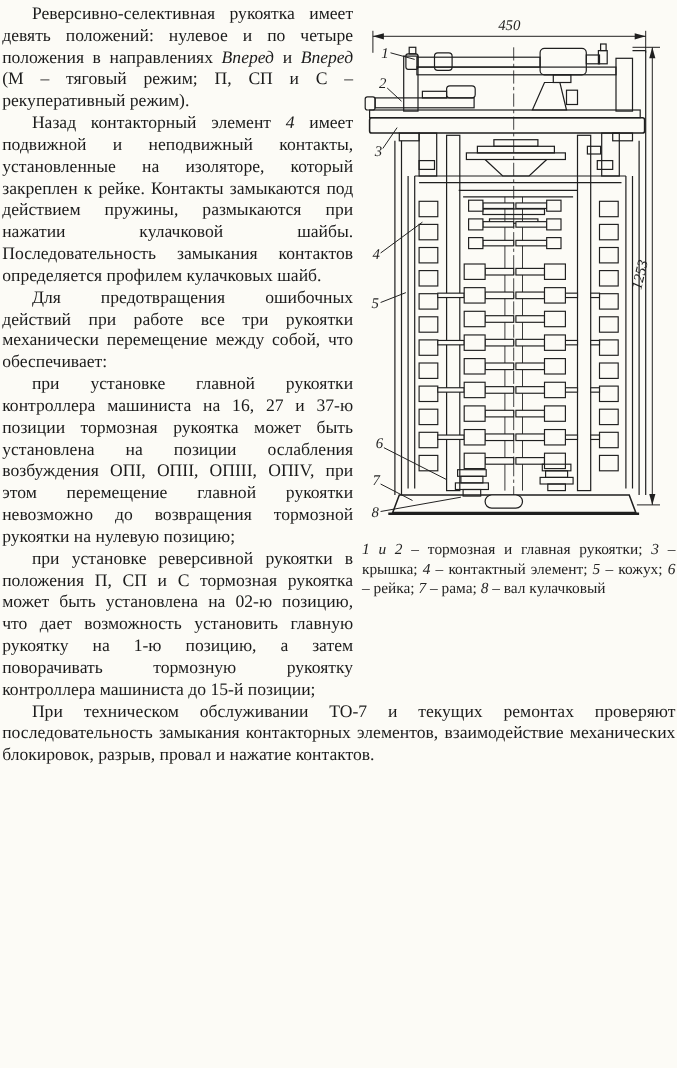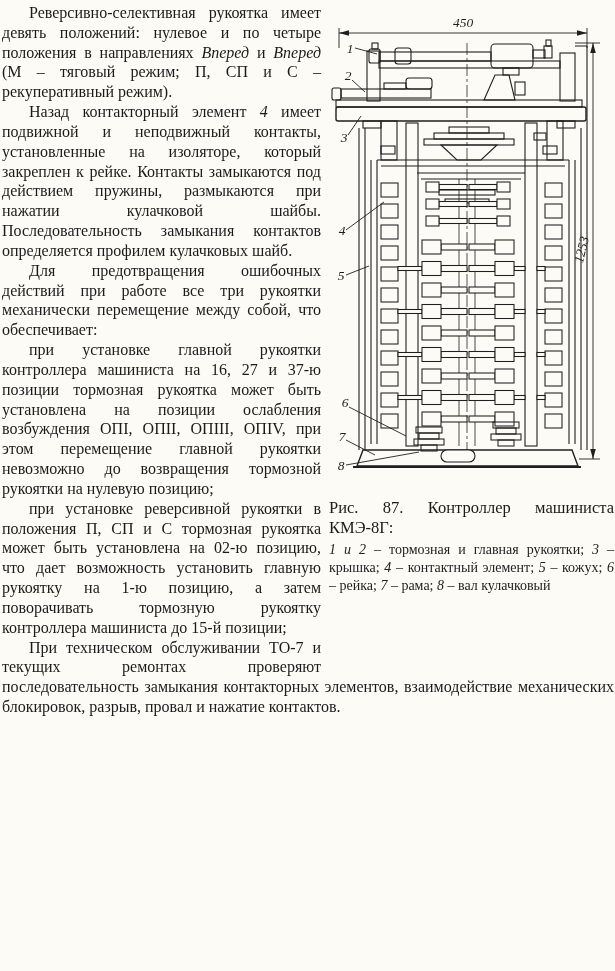--- a/index.html
+++ b/index.html
@@ -221,21 +221,20 @@
       <text x="19" y="77" font-size="13.5" text-anchor="middle">2</text>
       <text x="15" y="139" font-size="13.5" text-anchor="middle">3</text>
       <text x="13" y="232" font-size="13.5" text-anchor="middle">4</text>
       <text x="12" y="277" font-size="13.5" text-anchor="middle">5</text>
       <text x="16" y="404" font-size="13.5" text-anchor="middle">6</text>
       <text x="13" y="438" font-size="13.5" text-anchor="middle">7</text>
       <text x="12" y="467" font-size="13.5" text-anchor="middle">8</text>
     </svg>
 
     <figcaption>
-      <div class="cap-title">Рис. 87. Контроллер машиниста КМЭ-8Г:</div>
       <div class="cap-legend"><span class="it">1 и 2</span><span> – тормозная и главная рукоятки; </span><span class="it">3</span><span> – крышка; </span><span class="it">4</span><span> – контактный элемент; </span><span class="it">5</span><span> – кожух; </span><span class="it">6</span><span> – рейка; </span><span class="it">7</span><span> – рама; </span><span class="it">8</span><span> – вал кулачковый </span></div>
     </figcaption>
   </figure>
 
   <div>
       <p><span>Реверсивно-селективная рукоятка имеет девять положений: нулевое и по четыре положения в направлениях </span><span class="it">Вперед</span><span> и </span><span class="it">Вперед</span><span> (М – тяговый режим; П, СП и С – рекуперативный режим).</span></p>
       <p><span>Назад контакторный элемент </span><span class="it">4</span><span> имеет подвижной и неподвижный контакты, установленные на изоляторе, который закреплен к рейке. Контакты замыкаются под действием пружины, размыкаются при нажатии кулачковой шайбы. Последовательность замыкания контактов определяется профилем кулачковых шайб.</span></p>
       <p><span>Для предотвращения ошибочных действий при работе все три рукоятки механически перемещение между собой, что обеспечивает:</span></p>
       <p><span>при установке главной рукоятки контроллера машиниста на 16, 27 и 37-ю позиции тормозная рукоятка может быть установлена на позиции ослабления возбуждения ОПI, ОПII, ОПIII, ОПIV, при этом перемещение главной рукоятки невозможно до возвращения тормозной рукоятки на нулевую позицию;</span></p>
       <p><span>при установке реверсивной рукоятки в положения П, СП и С тормозная рукоятка может быть установлена на 02-ю позицию, что дает возможность установить главную рукоятку на 1-ю позицию, а затем поворачивать тормозную рукоятку контроллера машиниста до 15-й позиции;</span></p>

